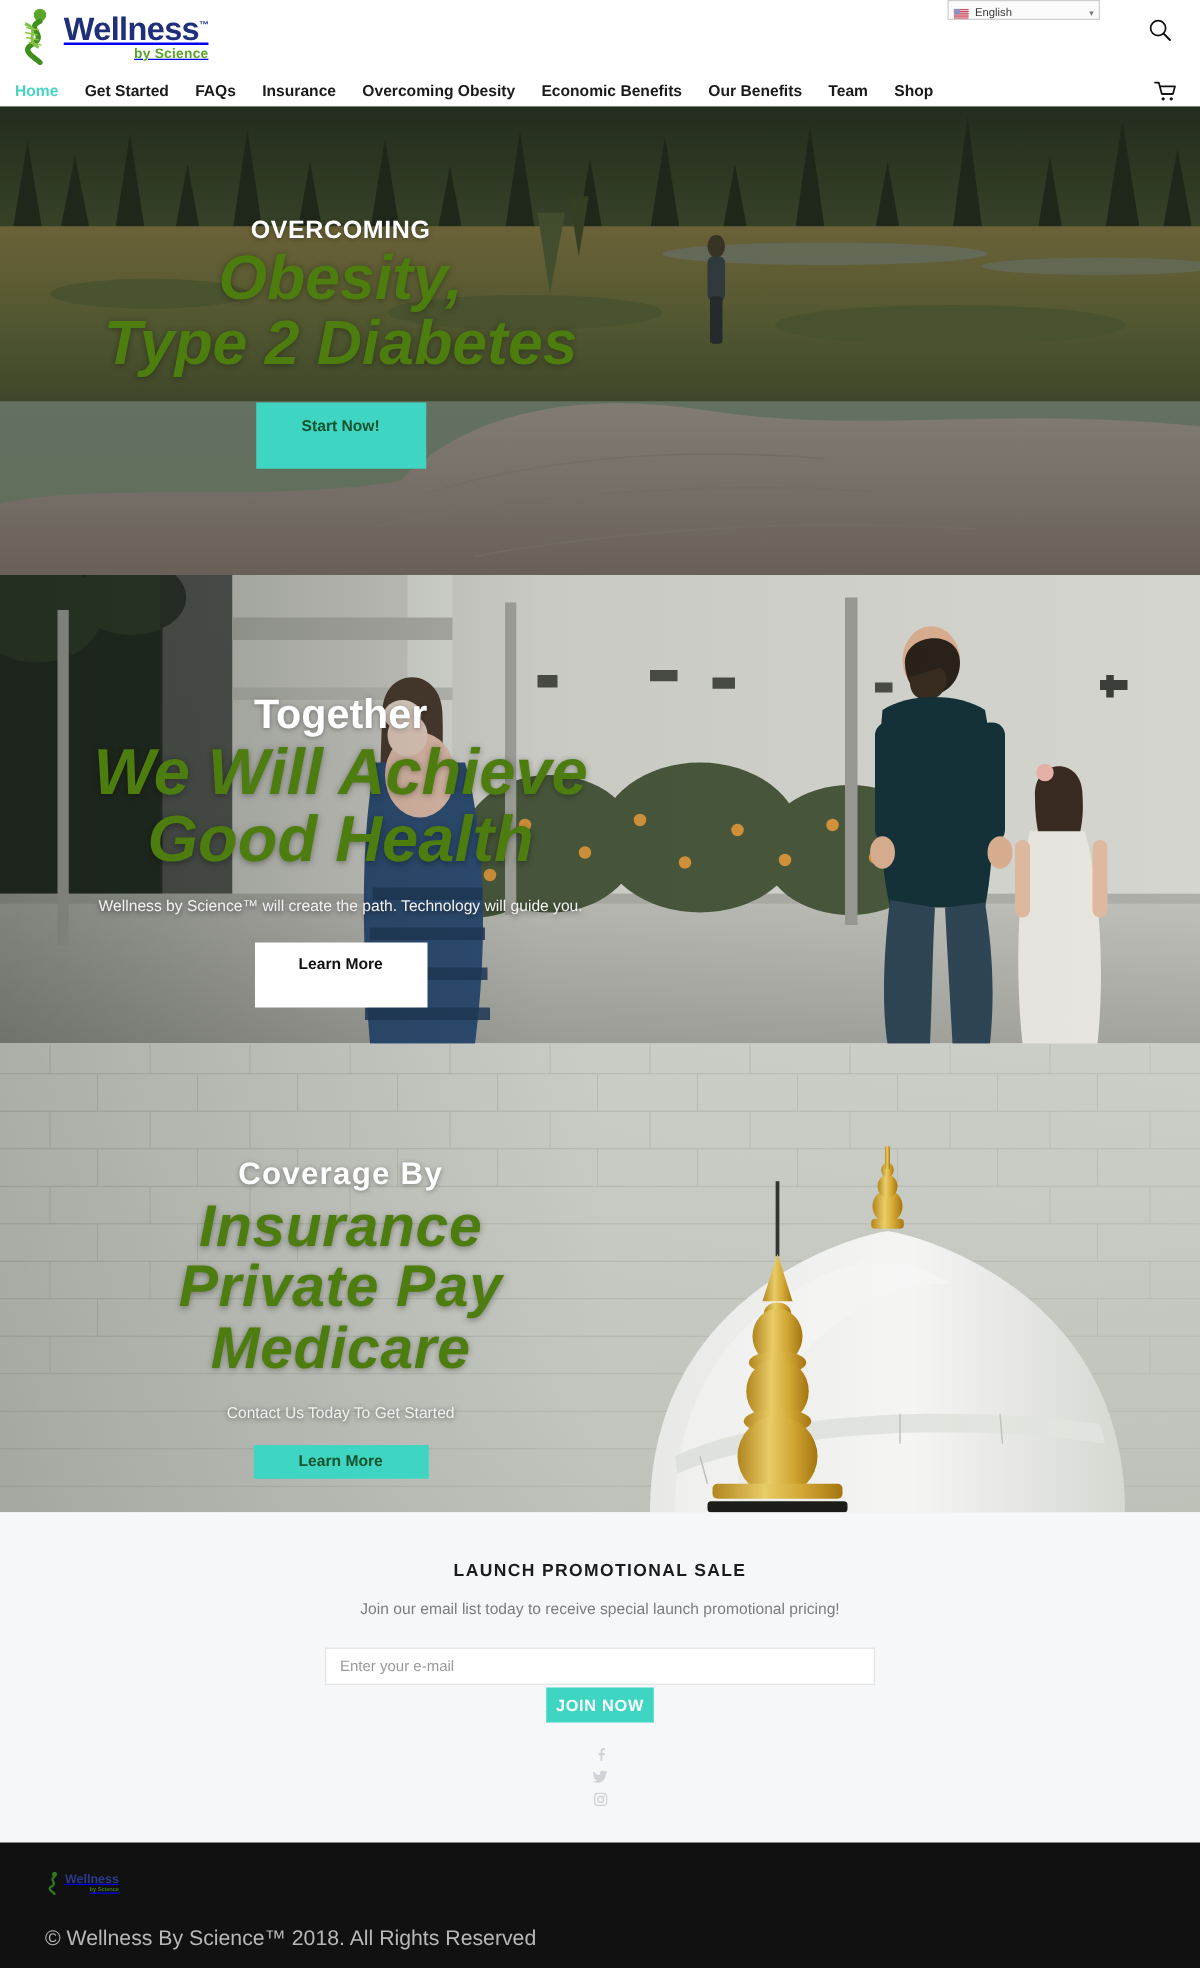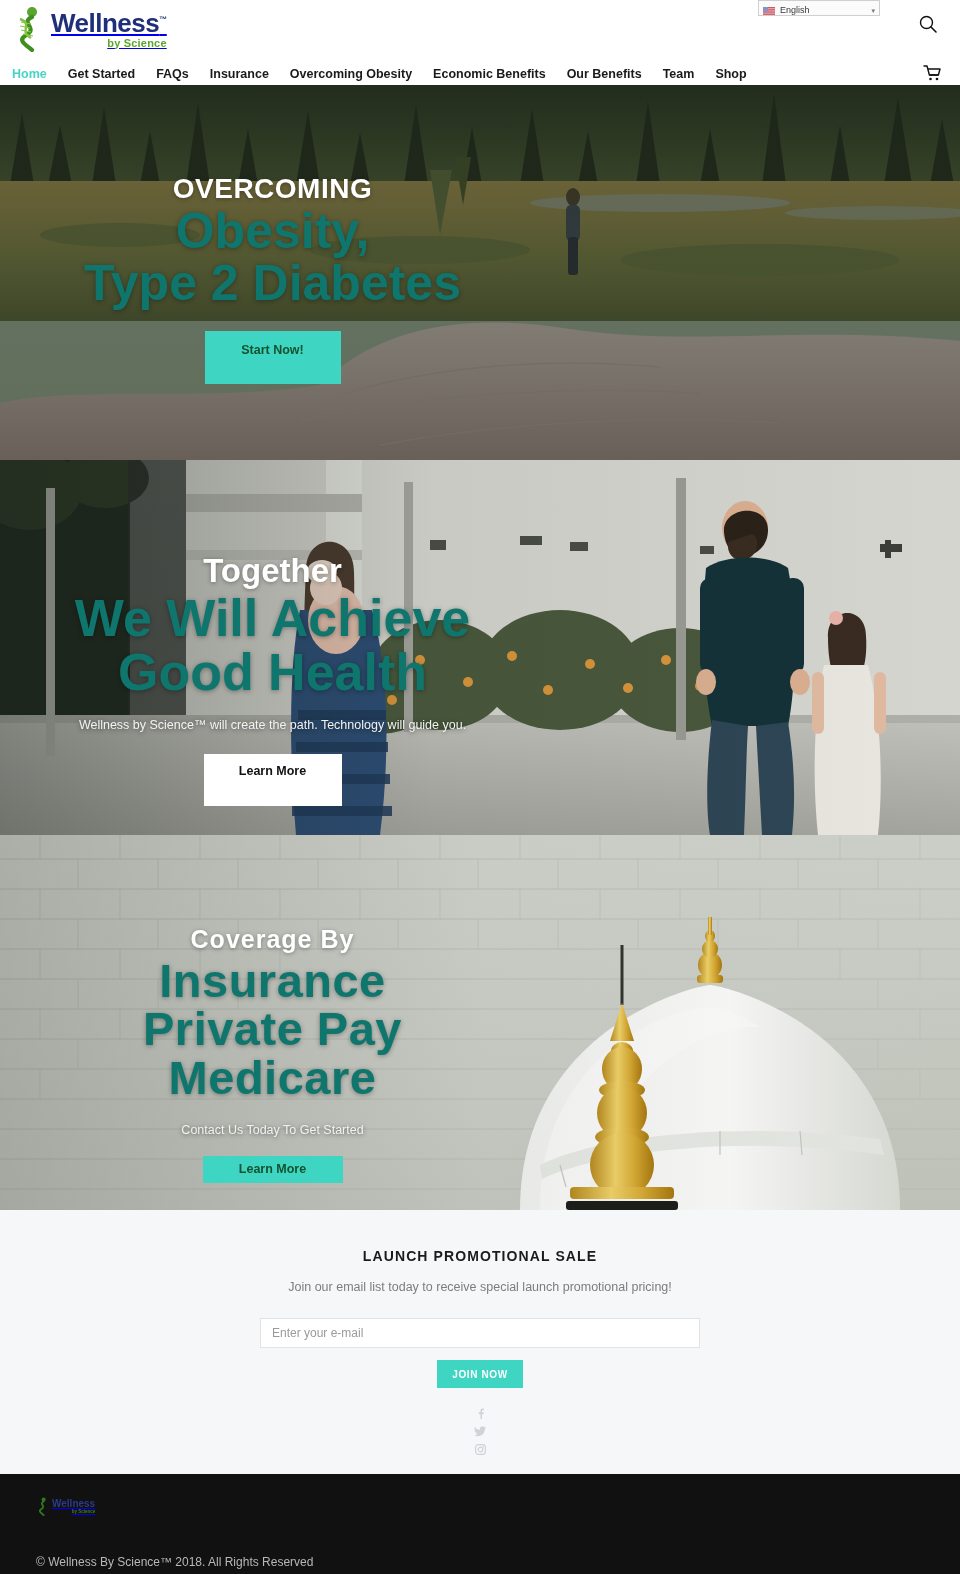--- a/index.html
+++ b/index.html
@@ -85,39 +85,40 @@
   .hero .content {
     position: relative; z-index: 5;
     width: 545px; margin-left: 0;
     text-align: center;
   }
   .hero h3 {
     color: #fff; font-weight: bold;
     text-shadow: 0 1px 4px rgba(0,0,0,0.35);
   }
   .hero h1 {
-    color: #0f766e; font-weight: bold; line-height: 1.03;
+    color: #4d7c0f; font-weight: bold; line-height: 1.03;
     text-shadow: 0 1px 5px rgba(0,0,0,0.35);
+    font-style: italic;
   }
   .hero p.sub {
     color: #f2f2f2; font-size: 12.5px; line-height: 1.35;
     text-shadow: 0 1px 4px rgba(0,0,0,0.5);
   }
   .btn {
     display: inline-block; text-align: center;
     font-size: 12.5px; font-weight: bold; cursor: pointer;
     text-decoration: none; border: none;
   }
   .btn-teal { background: #3fd5c3; color: #14532d; }
   .btn-white { background: #ffffff; color: #111111; }
 
   
   #hero1 { height: 375px; }
   #hero1 .content { padding-top: 88px; }
-  #hero1 h3 { font-size: 28px; letter-spacing: .5px; }
+  #hero1 h3 { font-size: 20px; letter-spacing: .5px; }
   #hero1 h1 { font-size: 50px; margin-top: 1px; }
   #hero1 p.sub { margin-top: 14px; }
   #hero1 .btn { width: 136px; height: 53px; line-height: 38px; margin-top: 22px; }
 
   
   #hero2 { height: 375px; }
   #hero2 .content { padding-top: 92px; }
   #hero2 h3 { font-size: 33px; }
   #hero2 h1 { font-size: 52px; margin-top: 2px; }
   #hero2 p.sub { margin-top: 18px; }
@@ -151,23 +152,23 @@
   }
   .email-input {
     width: 440px; height: 30px;
     border: 1px solid #e3e3e3; background: #fff;
     font-size: 12px; color: #555; padding: 0 11px;
     font-family: "Liberation Sans", sans-serif;
     outline: none;
   }
   .email-input::placeholder { color: #9a9a9a; }
   .join-btn {
-    margin-top: 12px; width: 86px; height: 28px;
+    margin-top: 2px; width: 86px; height: 28px;
     background: #3fd5c3; color:#fff;
-    font-size: 10px; font-weight: bold; letter-spacing: .6px;
+    font-size: 13px; font-weight: bold; letter-spacing: .6px;
     font-family: "Liberation Sans", sans-serif;
     border: none; cursor: pointer;
   }
   .socials {
     margin-top: 20px; display: flex; flex-direction: column;
     align-items: center; gap: 7px;
   }
   .socials a { display: block; opacity: 1; }
   .socials svg { display: block; }
 
@@ -177,21 +178,21 @@
     height: 109px;
     padding: 23px 0 0 36px;
     position: relative;
   }
   .footer-logo { display:flex; align-items:center; gap:3px; }
   .footer-logo .fmark { width: 13px; height: 19px; display:block; }
   .footer-logo .ftext { display:flex; flex-direction:column; line-height:1; }
   .footer-logo .fmain { font-size: 10px; font-weight:bold; color:#2b3a8c; }
   .footer-logo .fsub { font-size: 4.5px; font-weight:bold; color:#3d7a22; text-align:right; margin-top:1px; }
   .copyright {
-    margin-top: 39px; font-size: 12px; color: #b8b8b8;
+    margin-top: 25px; font-size: 17px; color: #b8b8b8;
   }
 </style>
 </head>
 <body>
 
 <div class="page">
 
   <div class="topbar">
 
     <a class="logo-wrap" href="#">

